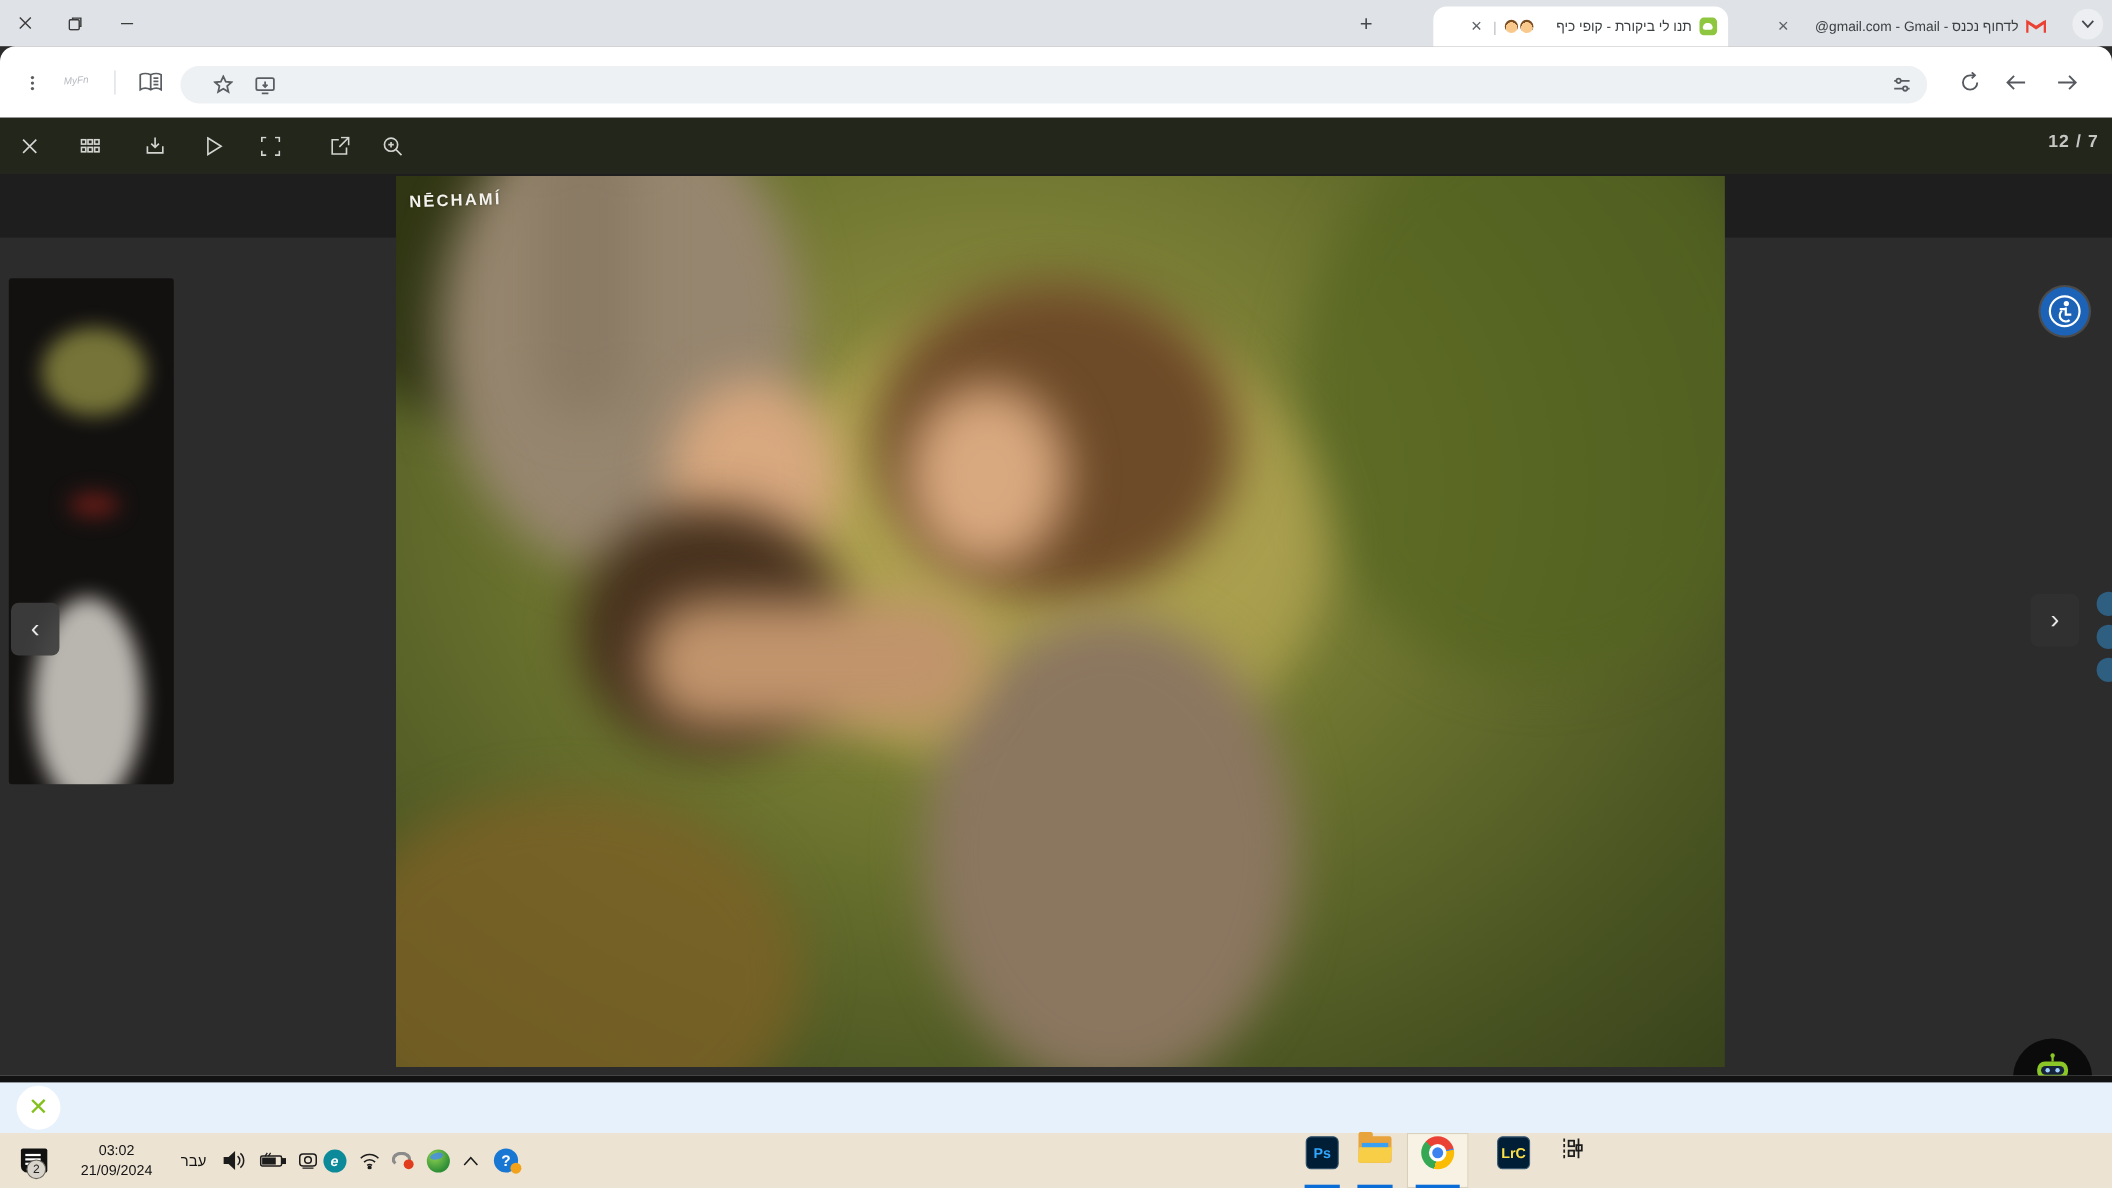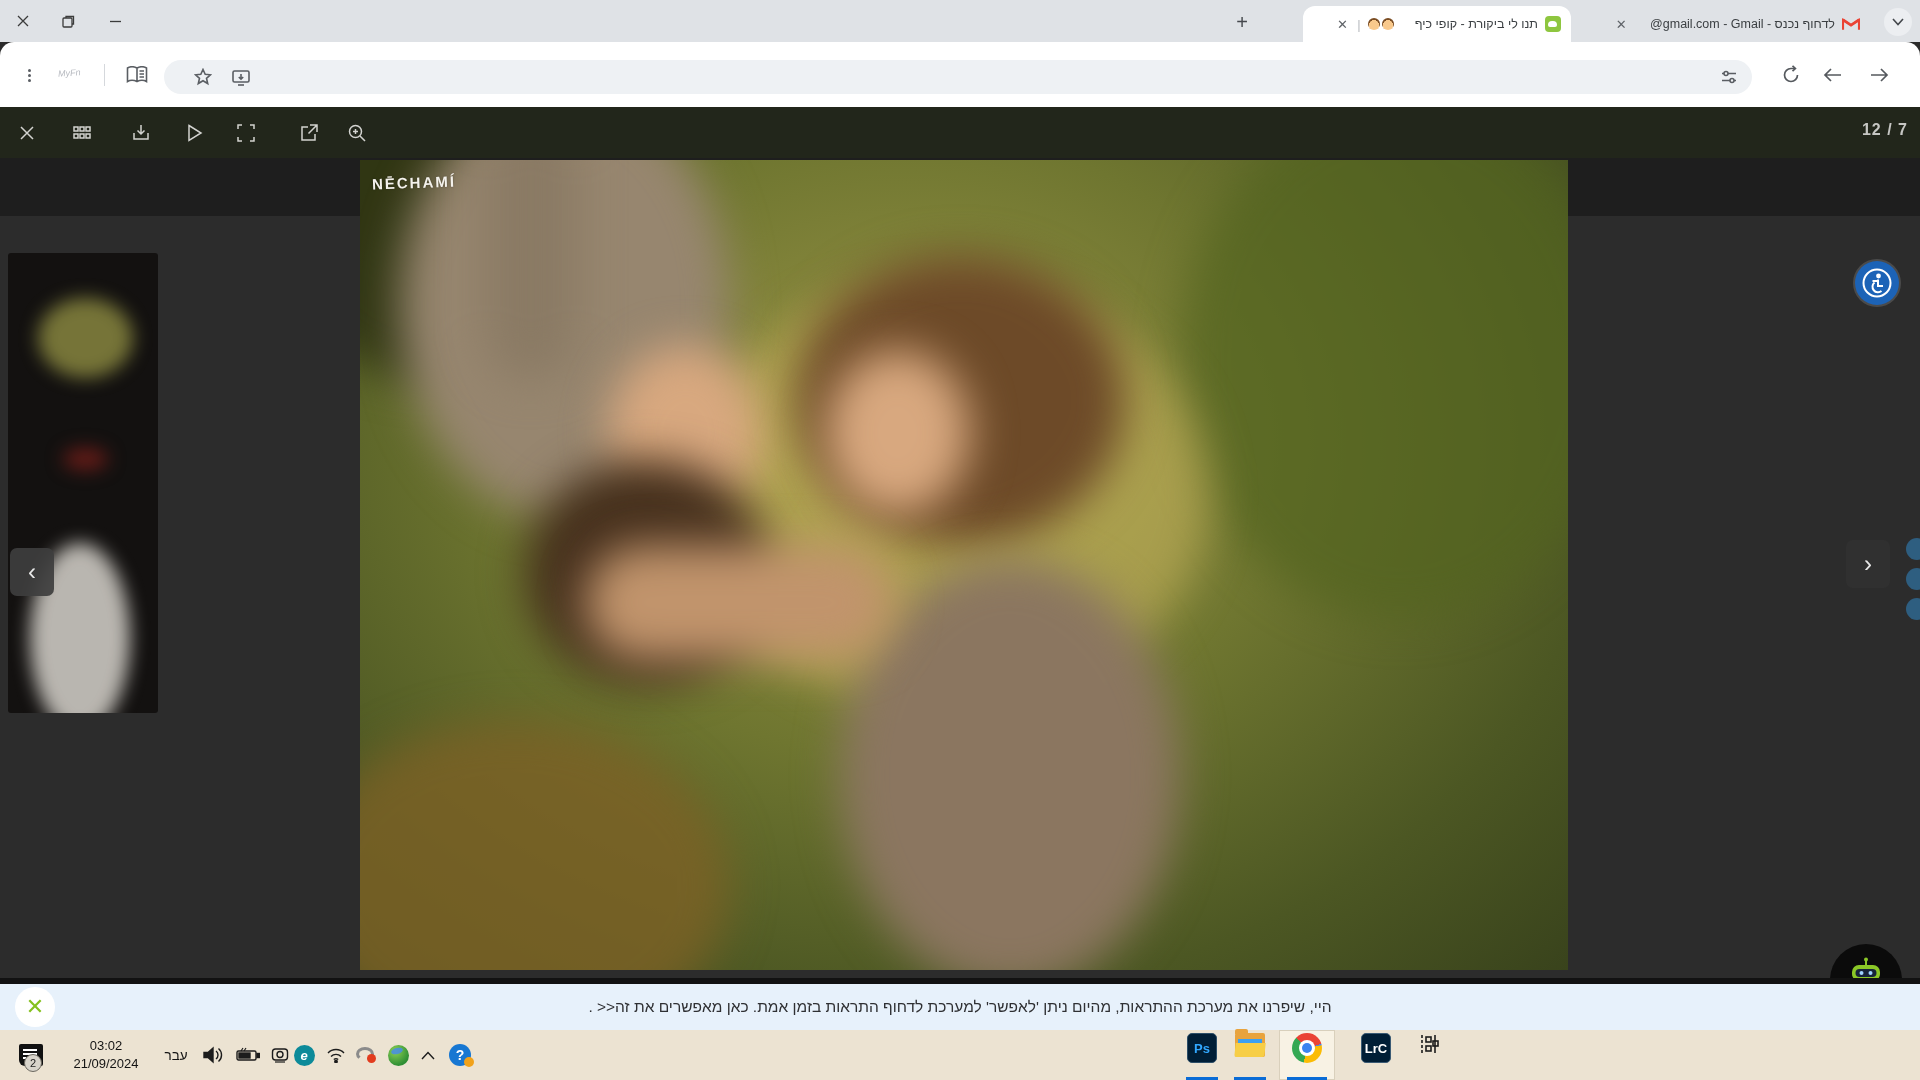--- a/index.html
+++ b/index.html
@@ -87,21 +87,21 @@
   .redot { width:20px; height:16px; position:relative; }
   .redot::before { content:""; position:absolute; inset:0 2px 2px 0; border-radius:50% 50% 10% 50%; border:3px solid #8b8b8b; border-bottom-color:transparent; }
   .redot::after { content:""; position:absolute; right:0; bottom:0; width:9px; height:9px; border-radius:50%; background:#e23c1e; }
   .idm-badge { width:21px; height:21px; border-radius:50%; background:radial-gradient(circle at 35% 30%, #8fd153, #2f8f35 70%); position:relative; }
   .idm-badge::after { content:""; position:absolute; left:3px; top:3px; width:12px; height:6px; border-radius:50%; background:rgba(70,140,230,.85); transform:rotate(-15deg); }
   .help-badge { width:22px; height:22px; border-radius:50%; background:#1777d2; color:#fff; font-size:14px; font-weight:bold; display:flex; align-items:center; justify-content:center; position:relative; }
   .help-badge::after { content:""; position:absolute; right:-3px; bottom:-1px; width:10px; height:10px; border-radius:50%; background:#f1a21a; }
 
   .app-tile { position:absolute; top:3px; width:44px; height:44px; display:flex; justify-content:center; }
   .adobe-tile { width:30px; height:30px; background:#001e36; border:1px solid #2c4e68; border-radius:5px; color:#31a8ff; font-size:13px; font-weight:bold; display:flex; align-items:center; justify-content:center; }
-  .lrc-tile { color:#ffffff; border-color:#3a5a74; }
+  .lrc-tile { color:#fde047; border-color:#3a5a74; }
   .underline { position:absolute; top:47px; height:3px; background:#0a6cd6; }
   .chrome-tilebg { position:absolute; left:1279px; top:0; width:56px; height:50px; background:#f8f2e4; border:1px solid #d9d0bc; }
   .chrome-logo { width:30px; height:30px; border-radius:50%; background:conic-gradient(from -45deg, #ea4335 0 33%, #4285f4 0 34%, #fbbc05 35% 66%, #34a853 0 100%); position:relative; }
   .chrome-logo::before { content:""; position:absolute; left:7px; top:7px; width:16px; height:16px; background:#fff; border-radius:50%; }
   .chrome-logo::after { content:""; position:absolute; left:10px; top:10px; width:10px; height:10px; background:#3b84f0; border-radius:50%; }
   .folder-icon { width:30px; height:24px; position:relative; }
   .folder-icon .back { position:absolute; inset:0; background:#e8a33d; border-radius:2px; }
   .folder-icon .back::before { content:""; position:absolute; left:0; top:-4px; width:13px; height:5px; background:#e8a33d; border-radius:2px 2px 0 0; }
   .folder-icon .blue { position:absolute; left:3px; top:6px; width:24px; height:9px; background:#3aa0f3; }
   .folder-icon .front { position:absolute; left:0; bottom:0; width:30px; height:14px; background:#f7ce46; border-radius:0 0 2px 2px; transform:skewX(-6deg); }
@@ -315,21 +315,20 @@
         <circle cx="18.5" cy="17" r="2" fill="#9fd3ff"></circle>
         <circle cx="27.5" cy="17" r="2" fill="#9fd3ff"></circle>
         <rect x="14" y="27" width="18" height="12" rx="4" fill="#7db822"></rect>
         <rect x="7" y="27" width="8" height="5" rx="2.5" fill="#8bc727" transform="rotate(20 11 29)"></rect>
         <ellipse cx="23" cy="44" rx="8" ry="1.8" fill="#d8d8d8"></ellipse>
       </svg>
     </div>
   </div>
 
   <div class="notice-bar">
-    <div class="notice-text">היי, שיפרנו את מערכת ההתראות, מהיום ניתן 'לאפשר' למערכת לדחוף התראות בזמן אמת. כאן מאפשרים את זה&lt;&lt; .</div>
     <div class="notice-close">✕</div>
   </div>
 
   <div class="taskbar">
 
     <div class="tray-item notif-icon">
       <div class="notif-box">
         <i style="top:5px;width:14px;"></i>
           <i style="top:9px;width:14px;"></i>
           <i style="top:13px;width:9px;"></i>

